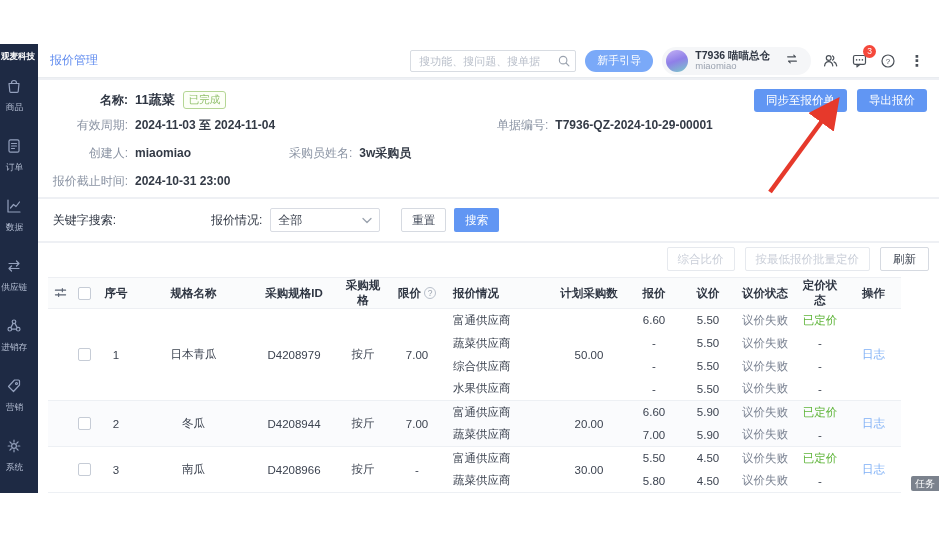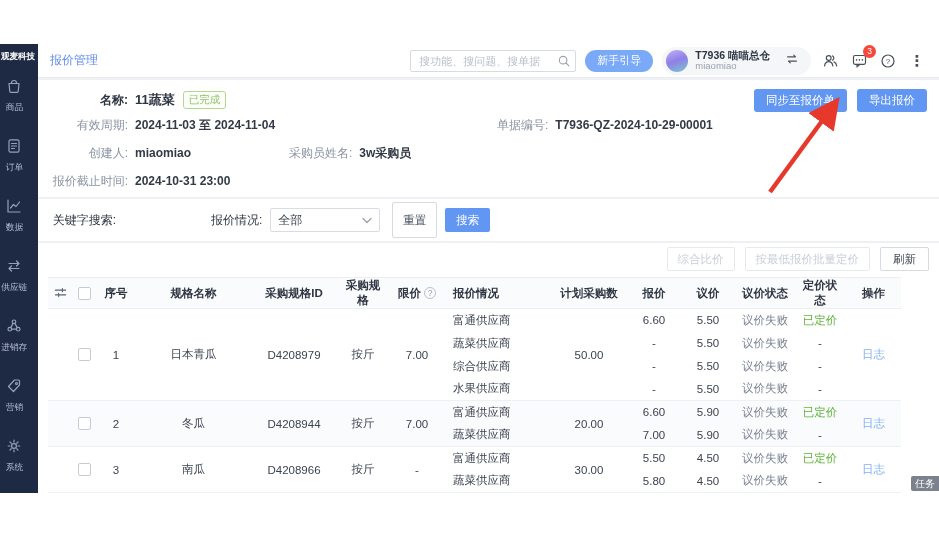--- a/index.html
+++ b/index.html
@@ -60,21 +60,21 @@
   .arrow-svg { position:absolute; left:725px; top:52px; pointer-events:none; z-index:5; }
 
   
   .filter-card { position:absolute; left:0; right:0; top:155px; height:42px; background:#fff; display:flex; align-items:center; padding-left:12px; }
   .kw-label { display:inline-block; width:66px; text-align:right; color:#2e3542; margin-right:7px; }
   .kw-input { width:250px; height:24px; border:1px solid #d9dce3; border-radius:2px; padding:0 8px; font-size:11px; outline:none; font-family:inherit; color:#3c4350; }
   .kw-input::placeholder { color:#b9bfca; }
   .status-label { margin-left:88px; color:#2e3542; }
   .select { width:110px; height:24px; border:1px solid #d9dce3; border-radius:2px; margin-left:8px; display:flex; align-items:center; justify-content:space-between; padding:0 7px; cursor:pointer; background:#fff; }
   .select .sel-val { color:#3c4350; }
-  .btn-ghost { height:36px; border:1px solid #d6dae1; background:#fff; color:#454d5c; border-radius:2px; padding:0 10px; font-size:11.5px; cursor:pointer; margin-left:12px; font-family:inherit; }
+  .btn-ghost { height:24px; border:1px solid #d6dae1; background:#fff; color:#454d5c; border-radius:2px; padding:0 10px; font-size:11.5px; cursor:pointer; margin-left:21px; font-family:inherit; }
   .btn-search { height:24px; border:none; background:#6196f3; color:#fff; border-radius:2px; padding:0 11px; font-size:11.5px; cursor:pointer; margin-left:8px; font-family:inherit; }
 
   
   .table-card { position:absolute; left:0; right:0; top:199px; bottom:0; background:#fff; padding-top:4px; overflow:hidden; }
   .tbl-toolbar { display:flex; justify-content:flex-end; gap:10px; padding:0 10px 6px; }
   .btn-disabled { height:24px; border:1px solid #e6e9ee; background:#fff; color:#c9ced8; border-radius:2px; padding:0 10px; font-size:11.5px; font-family:inherit; }
   .btn-refresh { height:24px; border:1px solid #d6dae1; background:#fff; color:#3c4350; border-radius:2px; padding:0 12px; font-size:11.5px; cursor:pointer; font-family:inherit; }
   table { border-collapse:collapse; table-layout:fixed; width:853px; margin-left:10px; font-size:11.5px; color:#3c4350; }
   thead th { height:27px; font-weight:bold; color:#2e3542; background:#fafbfc; border-top:1px solid #edeff3; border-bottom:1px solid #edeff3; padding:0 4px; text-align:center; font-size:11.5px; }
   th.c-supplier, td.c-supplier { text-align:left; padding-left:8px; }

